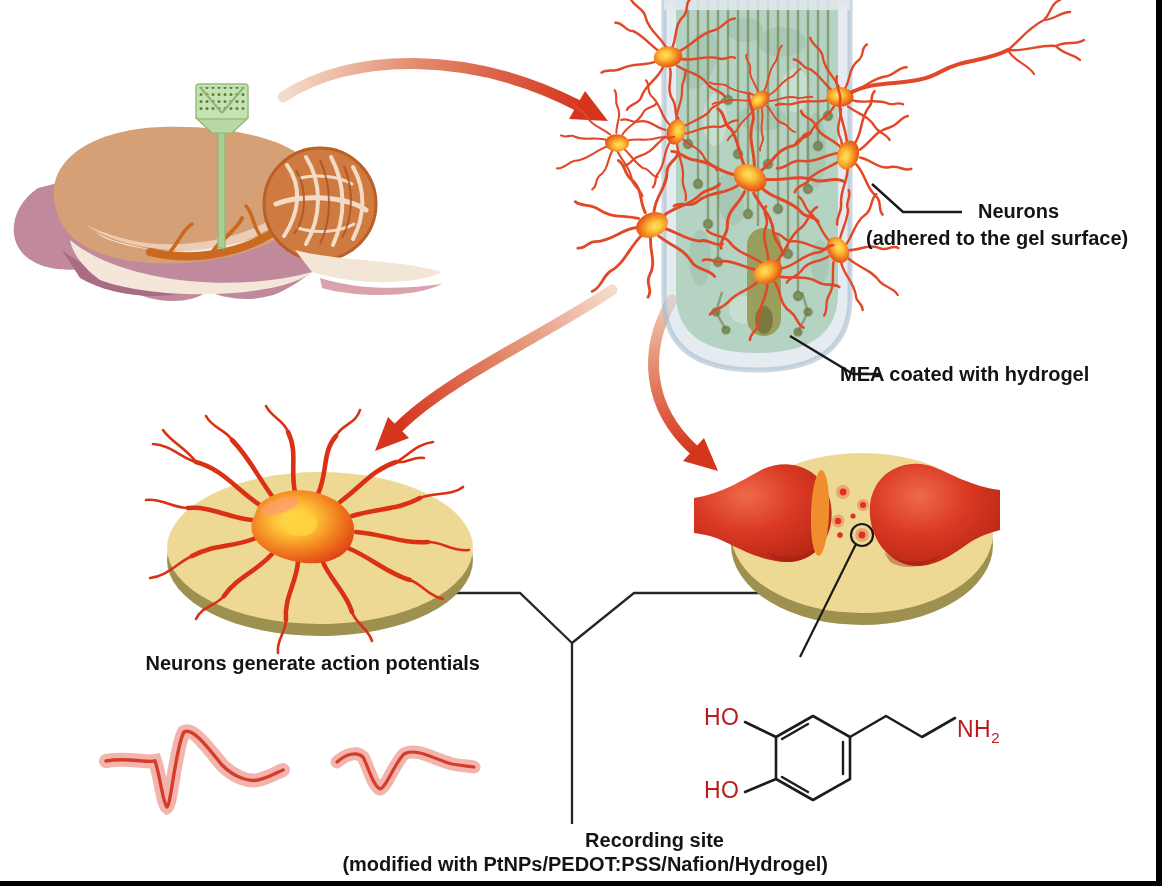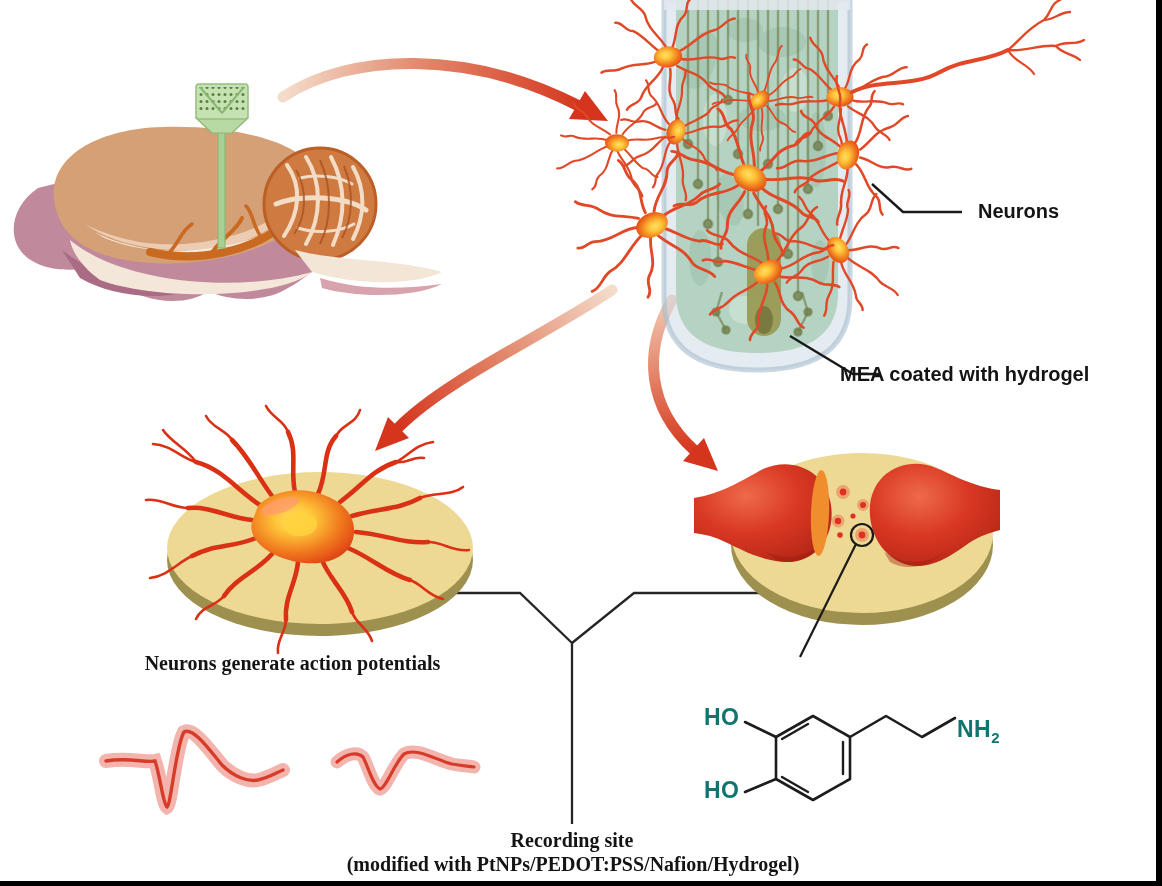--- a/index.html
+++ b/index.html
@@ -8,23 +8,23 @@
     background:var(--background,#fff);overflow:hidden;
     border-right:6px solid var(--frame-edge,#000);
     border-bottom:5px solid var(--frame-edge,#000);
     font-family:"Liberation Sans",sans-serif;
   }
   svg.art{position:absolute;left:0;top:0;}
   .label{
     position:absolute;font-weight:bold;color:var(--text-black,#141414);
     font-size:20px;line-height:1.15;white-space:nowrap;
   }
-  .label.center{white-space:normal;text-align:center;font-family:Liberation Serif, serif;}
+  .label.center{white-space:normal;text-align:right;}
   .chem{
-    position:absolute;font-weight:bold;color:#0f766e;font-size:23px;
+    position:absolute;font-weight:normal;color:#b91c1c;font-size:23px;
     letter-spacing:0.5px;white-space:nowrap;
   }
   .chem sub{font-size:15px;}
 </style>
 </head>
 <body>
 
 <div id="canvas">
 
   <svg class="art" width="1162" height="886" viewBox="0 0 1162 886">
@@ -311,20 +311,21 @@
       <path d="M808,724 L782,739" stroke-width="2.4"></path>
       <path d="M843,742 L843,774" stroke-width="2.4"></path>
       <path d="M808,792 L782,777" stroke-width="2.4"></path>
       <path d="M776,737 L745,722"></path>
       <path d="M776,779 L745,792"></path>
       <path d="M850,737 L886,716 L922,737 L955,718"></path>
     </g>
   </svg>
 
   <div class="label" style="left:978px;top:200px;">Neurons</div>
+  <div class="label" style="left:866px;top:227px;">(adhered to the gel surface)</div>
 
   <div class="label" style="left:840px;top:363px;">MEA coated with hydrogel</div>
 
   <div class="label center" style="left:105px;top:652px;width:375px;">Neurons generate action potentials</div>
 
 
   <div class="label center" style="left:318px;top:853px;width:510px;">(modified with PtNPs/PEDOT:PSS/Nafion/Hydrogel)</div>
   <div class="label center" style="left:420px;top:829px;width:304px;">Recording site</div>
 
   <div class="chem" style="left:704px;top:704px;">HO</div>

